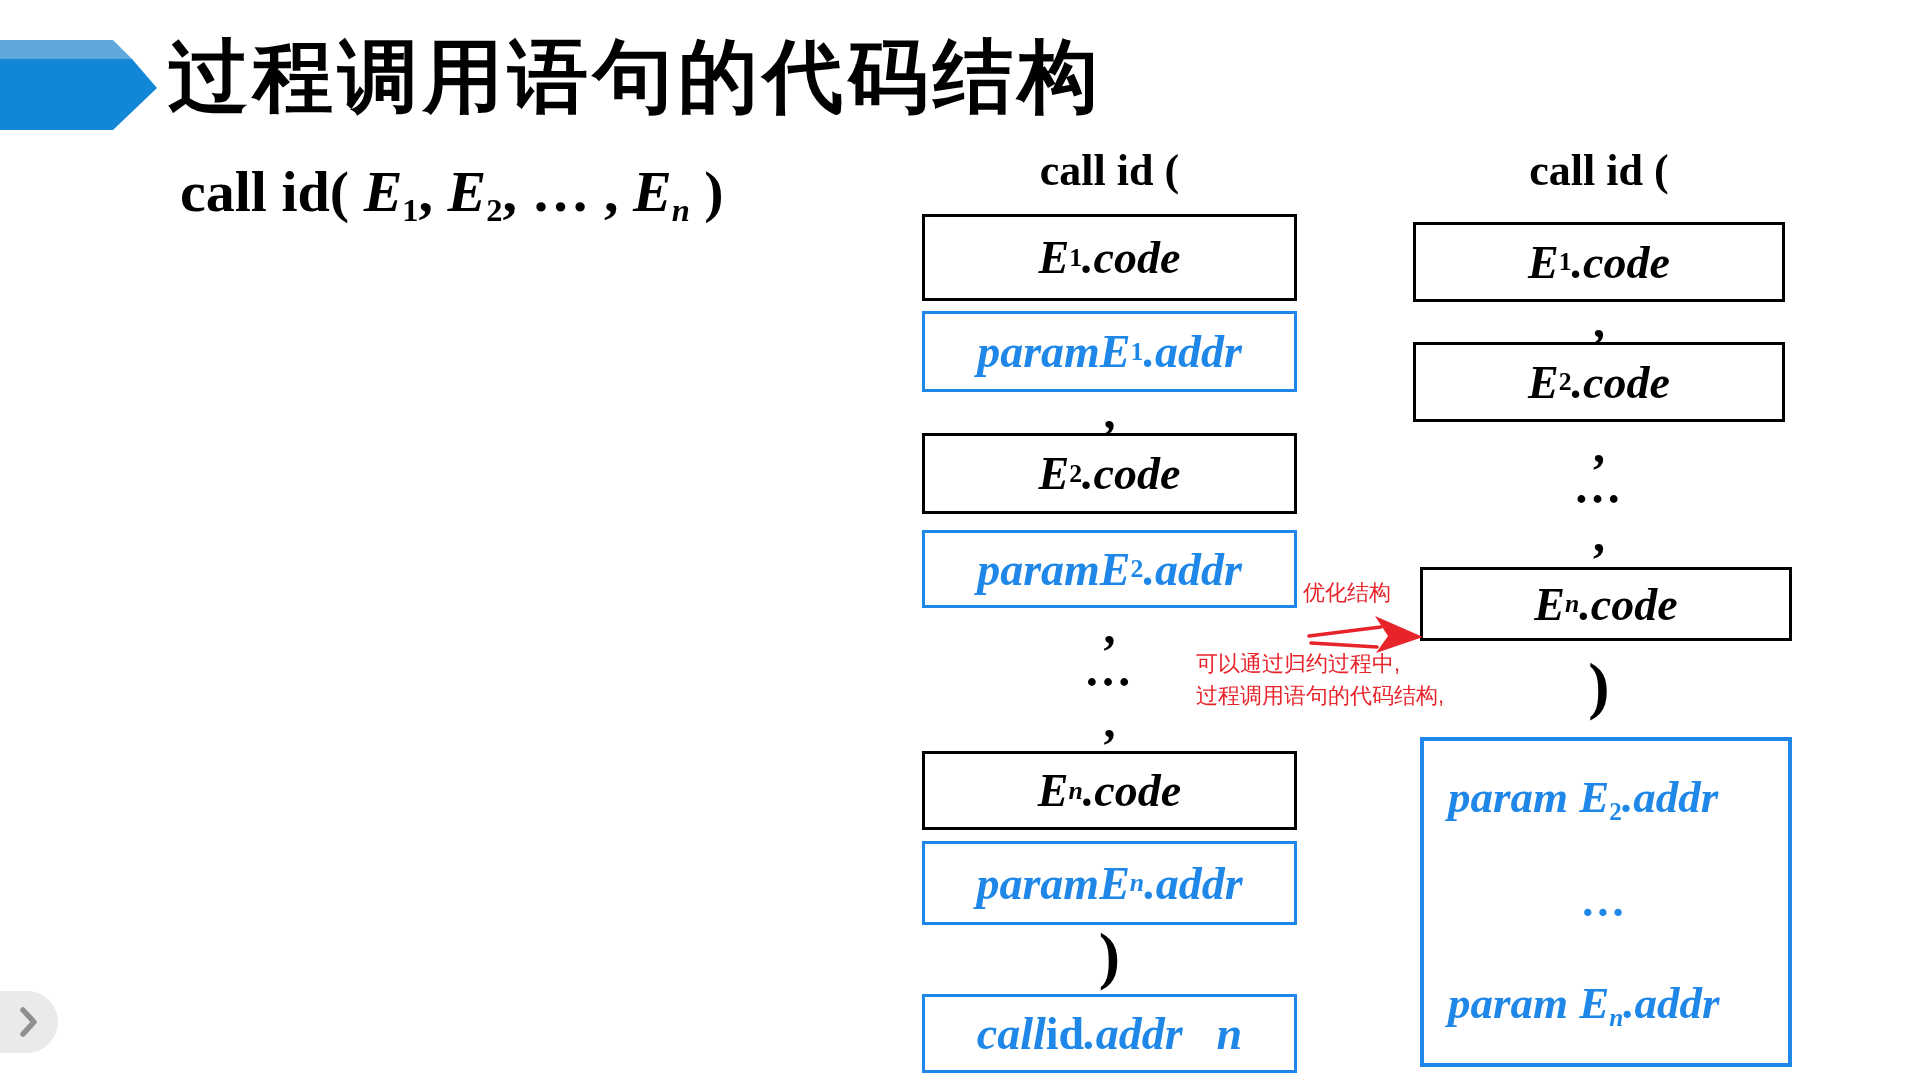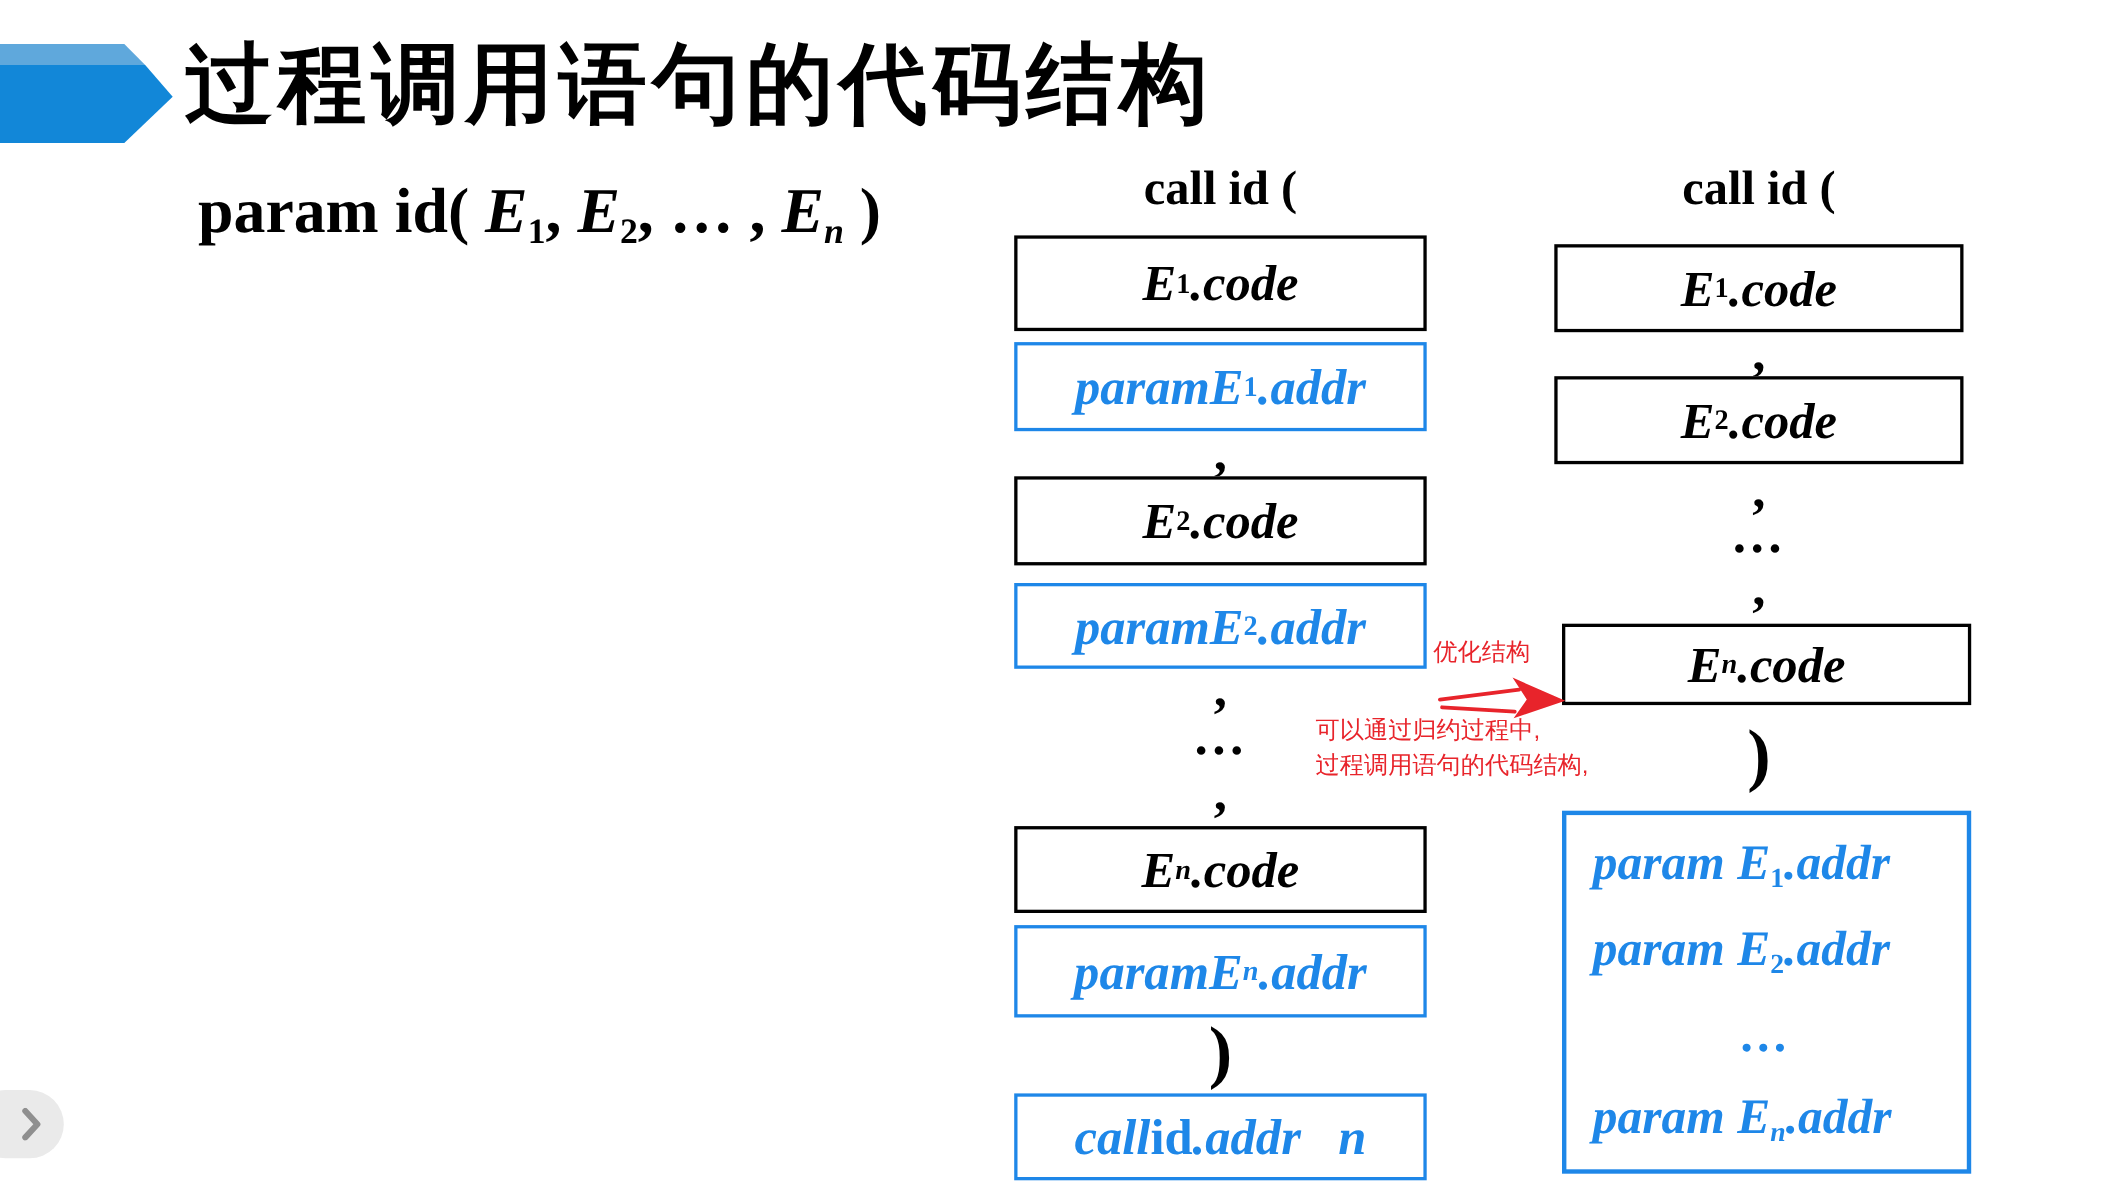--- a/index.html
+++ b/index.html
@@ -77,21 +77,21 @@
 <div class="slide">
 
   <svg class="title-arrow" width="160" height="94" viewBox="0 0 160 94">
     <polygon points="0,21 132,21 157,50 113,92 0,92" fill="#1287d8"></polygon>
     <polygon points="0,2 113,2 132,21 0,21" fill="#5fa8dc"></polygon>
   </svg>
 
   <h1 class="title">过程调用语句的代码结构</h1>
 
   <div class="signature">
-    <span>param id( </span><span class="it">E</span><span class="sub">1</span><span>, </span><span class="it">E</span><span class="sub">2</span><span>, … , </span><span class="it">E</span><span class="sub itn">n</span><span> )</span>
+    <span>call id( </span><span class="it">E</span><span class="sub">1</span><span>, </span><span class="it">E</span><span class="sub">2</span><span>, … , </span><span class="it">E</span><span class="sub itn">n</span><span> )</span>
   </div>
 
   <div class="col col-mid">
     <div class="col-header">call id (</div>
 
     <div class="row codebox" style="top:214px;height:87px">
       <span>E</span>
         <span class="sub">1</span>
         <span>.code</span>
     </div>
@@ -169,23 +169,20 @@
 
     <div class="row codebox" style="top:567px;height:74px;left:7px">
       <span>E</span>
         <span class="sub itn">n</span>
         <span>.code</span>
     </div>
 
     <div class="row paren" style="top:643px;height:86px">)</div>
 
     <div class="summary-box">
-      <div class="line">
-        <span>param </span><span>E</span><span class="sub">1</span><span>.addr</span>
-      </div>
       <div class="line">
         <span>param </span><span>E</span><span class="sub">2</span><span>.addr</span>
       </div>
       <div class="line center dots">…</div>
       <div class="line">
         <span>param </span><span>E</span><span class="sub itn">n</span><span>.addr</span>
       </div>
     </div>
   </div>
 

